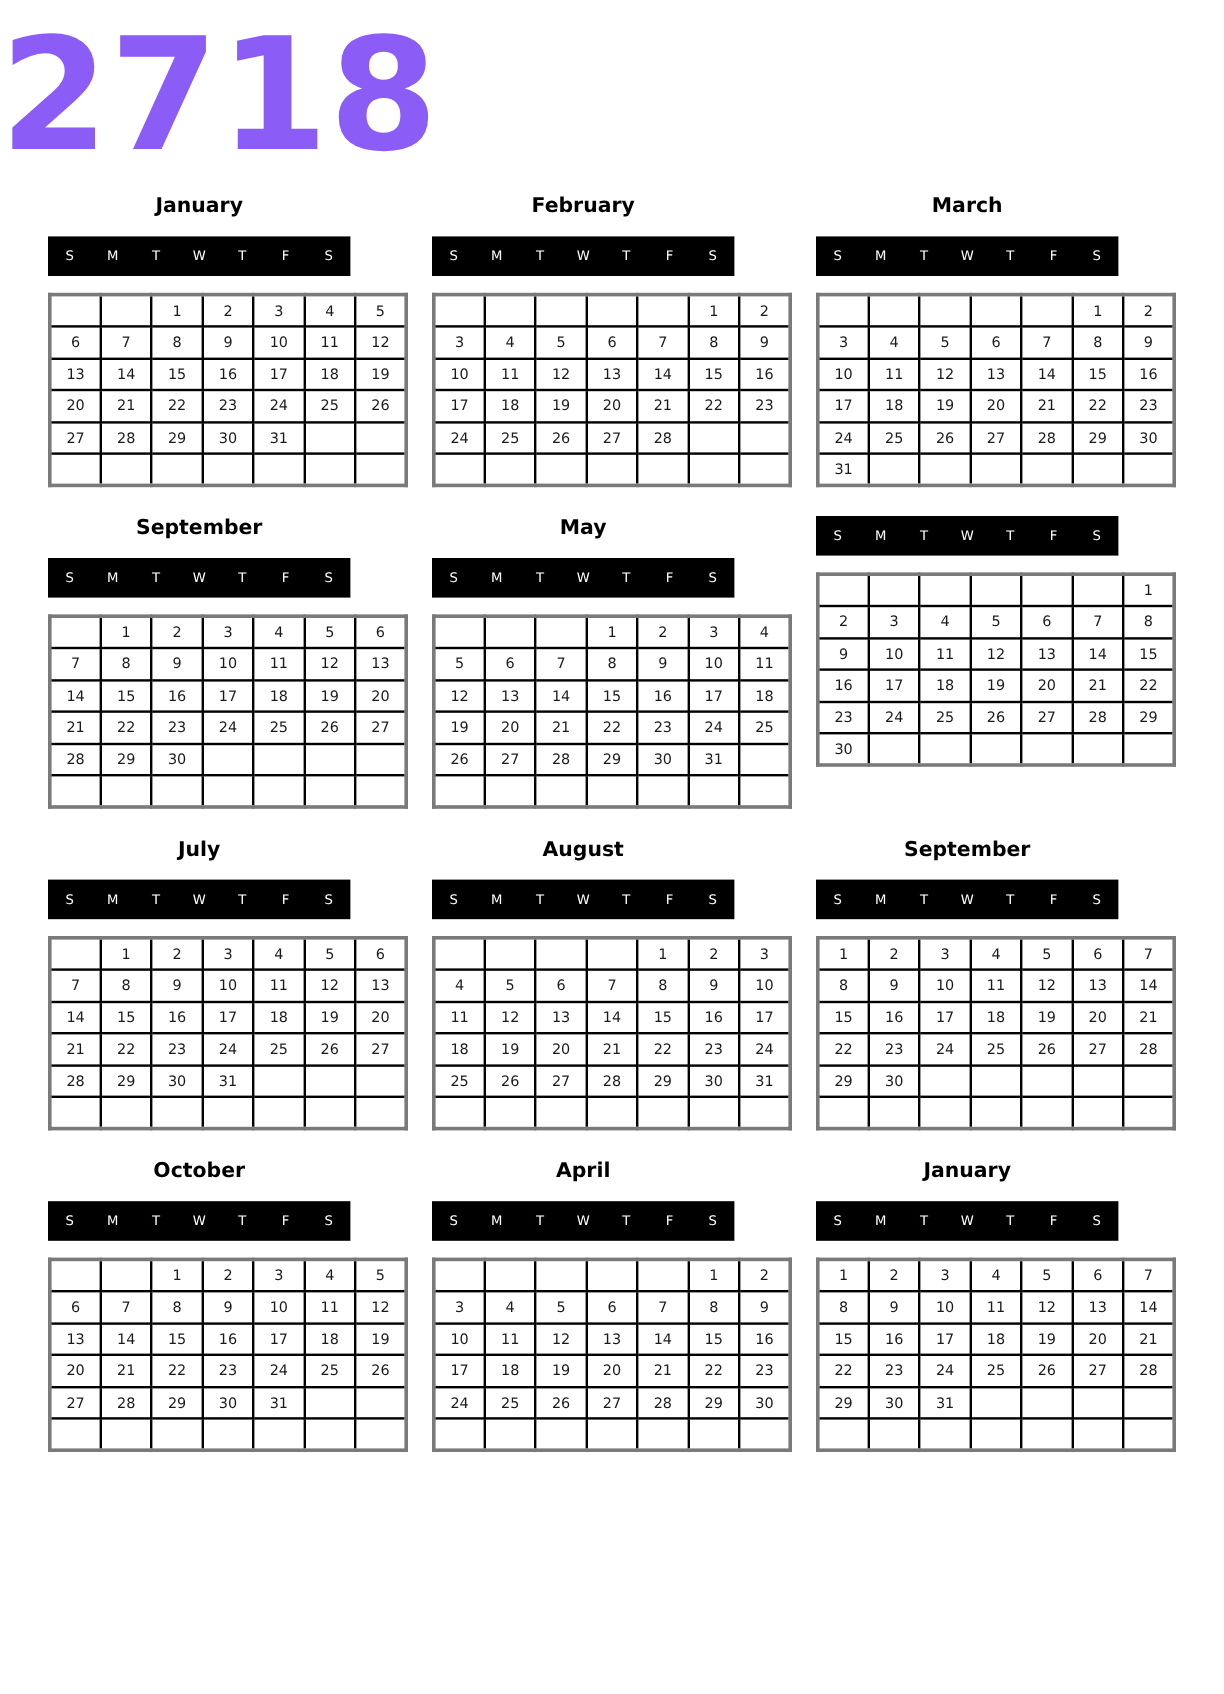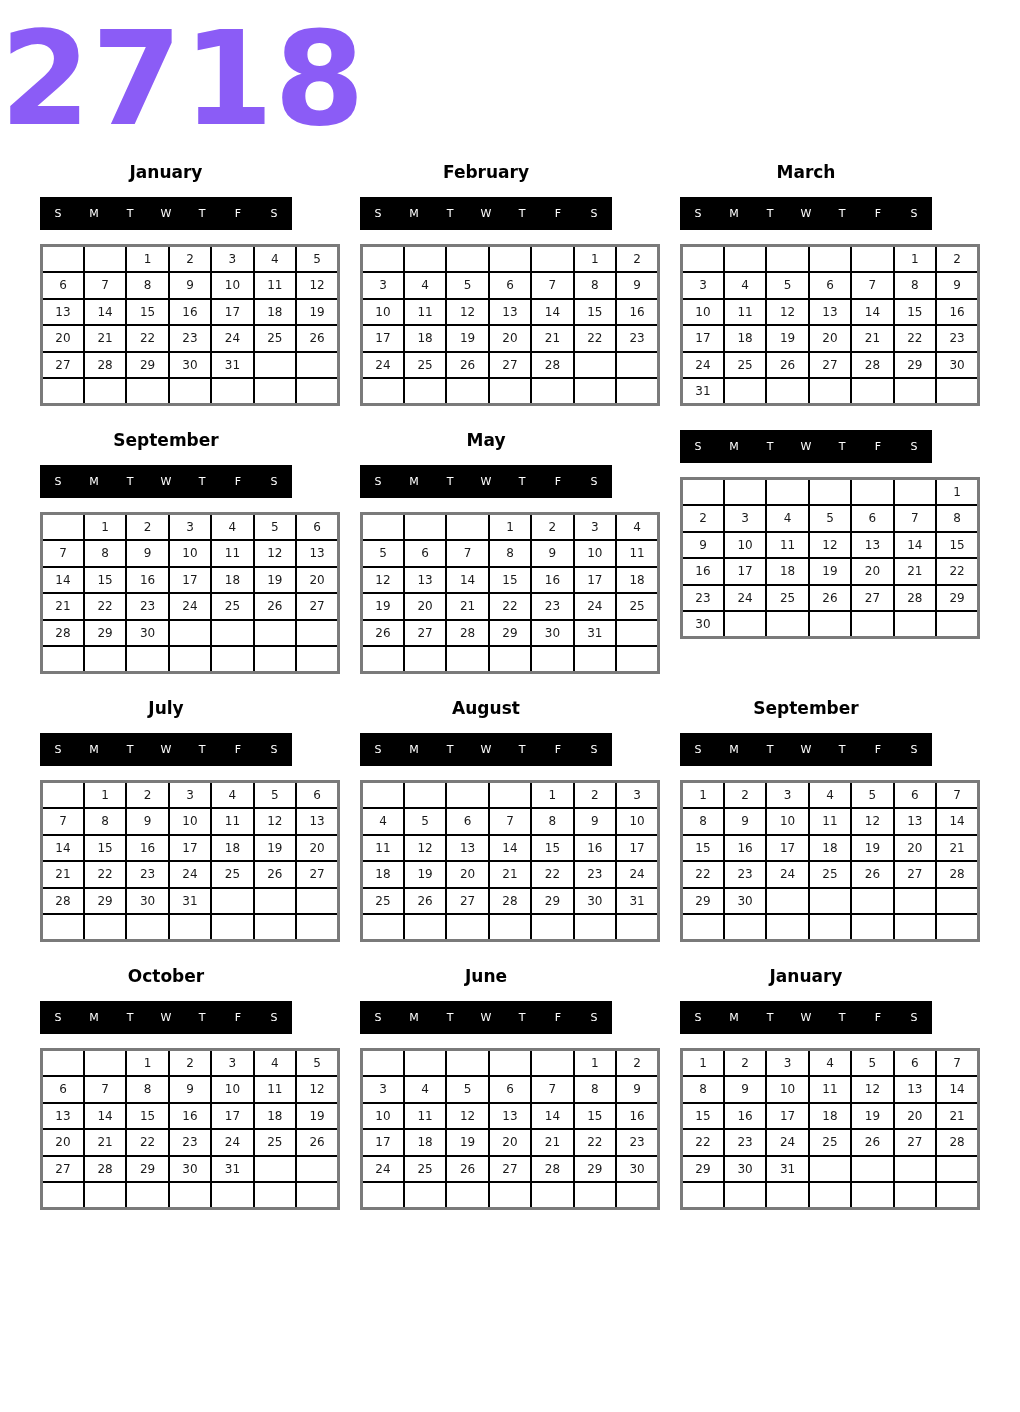--- a/index.html
+++ b/index.html
@@ -776,21 +776,21 @@
             <td></td>
             <td></td>
             <td></td>
             <td></td>
           </tr>
         </tbody>
     </table>
   </div>
 
   <div class="month">
-    <div class="month-title">June</div>
+    <div class="month-title">April</div>
     <div class="dow-header">
         <span class="dow-cell">S</span>
         <span class="dow-cell">M</span>
         <span class="dow-cell">T</span>
         <span class="dow-cell">W</span>
         <span class="dow-cell">T</span>
         <span class="dow-cell">F</span>
         <span class="dow-cell">S</span>
       </div>
     <table class="month-table">

